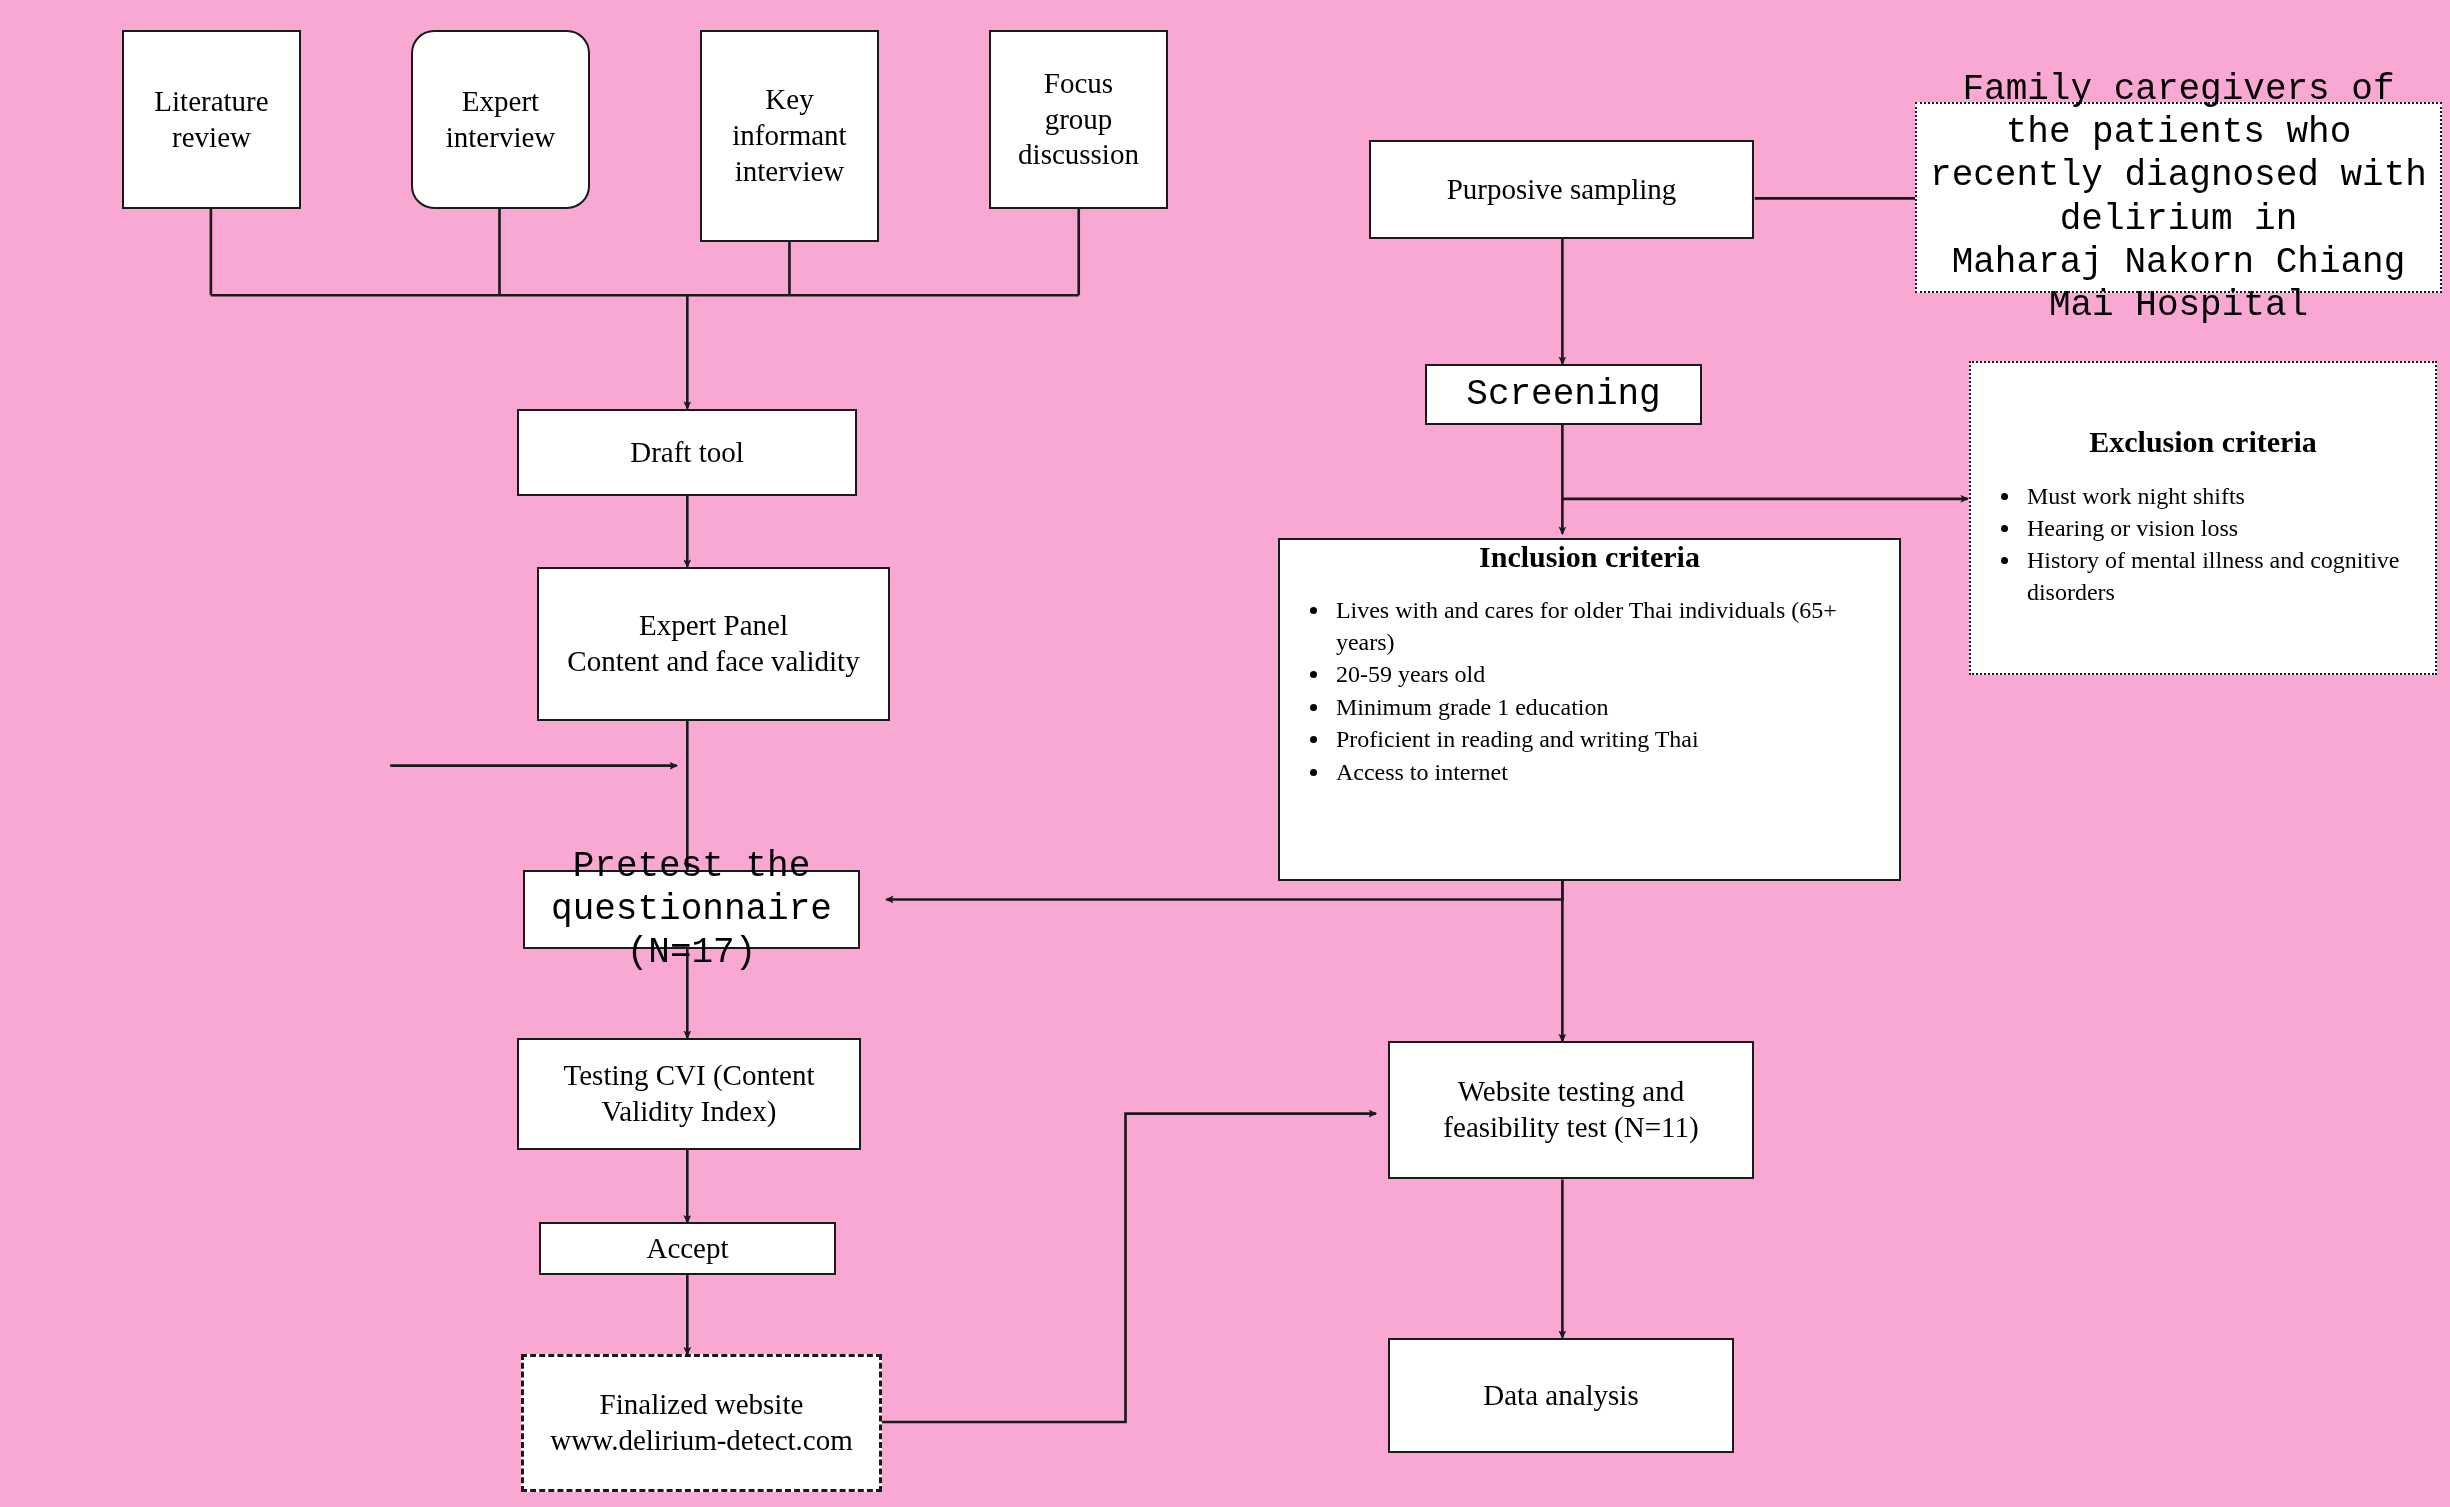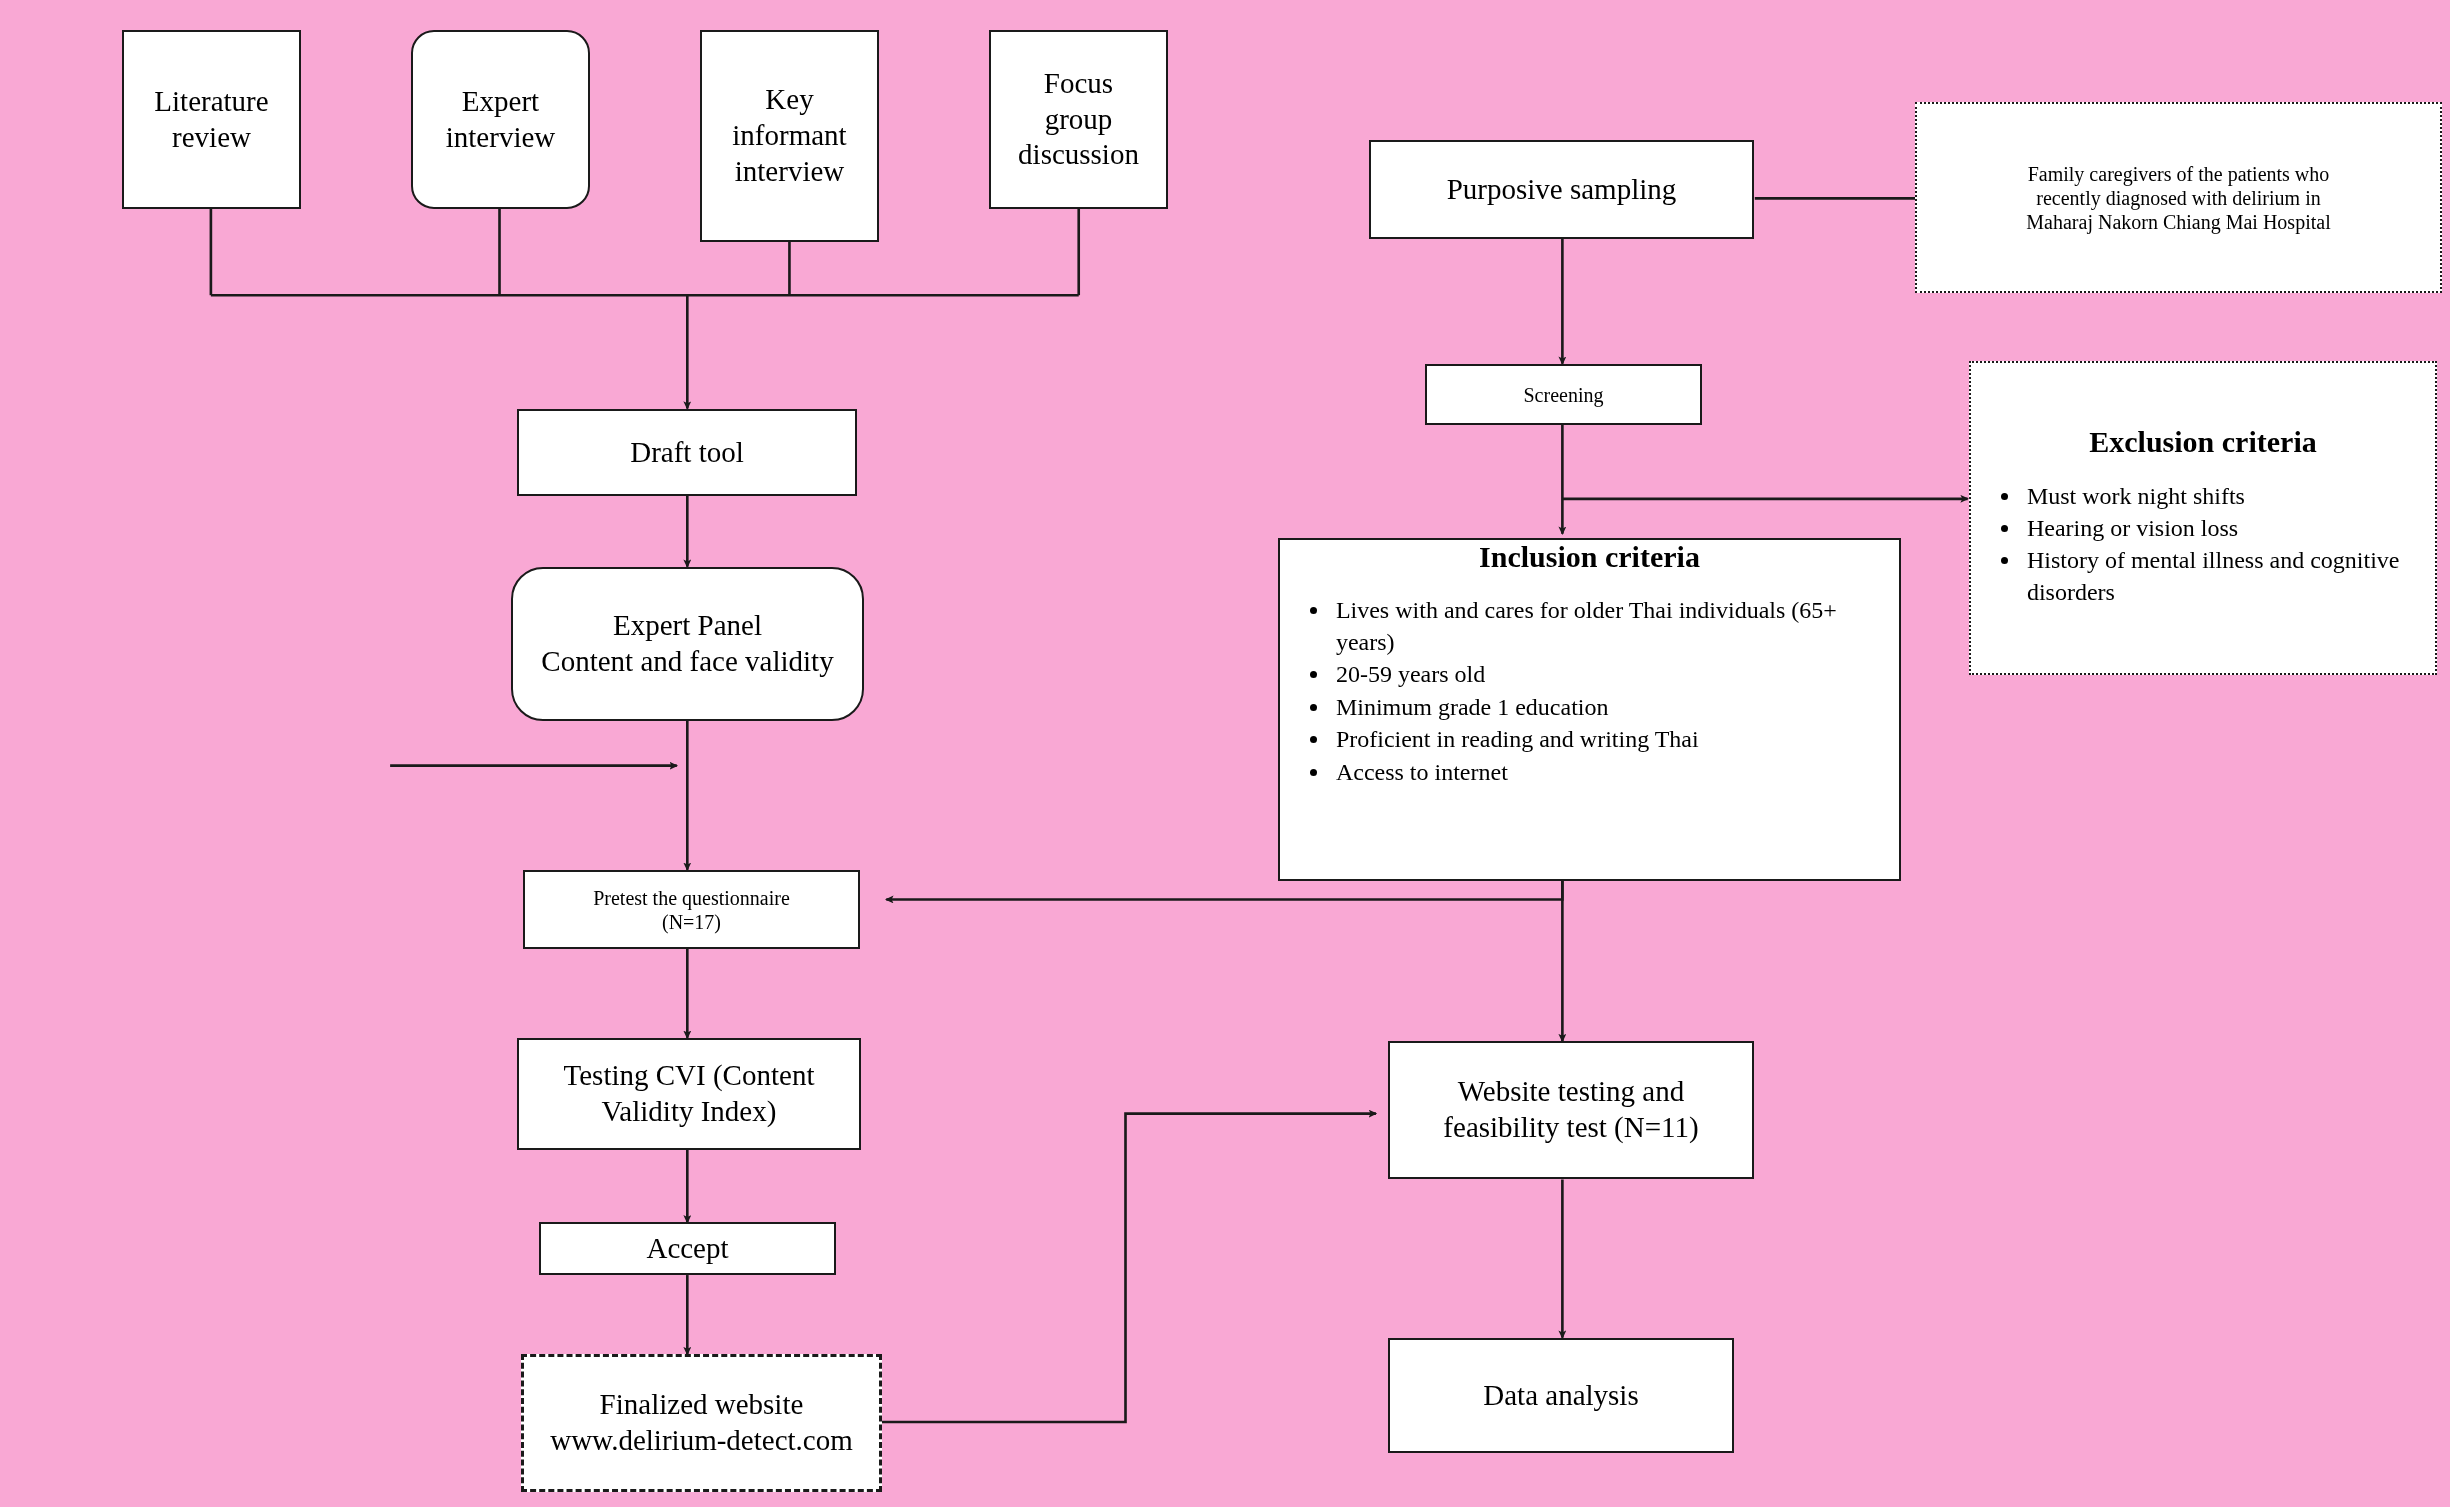--- a/index.html
+++ b/index.html
@@ -40,21 +40,21 @@
     border: 2.6px dotted #1a1a1a;
   }
   .dashed {
     border: 3.3px dashed #1a1a1a;
   }
   .node .inner {
     width: 100%;
     padding: 0 6.6px;
     box-sizing: border-box;
   }
-  .t38 { font-size: 20px; line-height: 1.20; }
+  .t38 { font-size: 36px; line-height: 1.20; font-family: Liberation Mono, monospace; }
   .t40 { font-size: 29px; line-height: 1.24; }
   .crit-title {
     font-size: 30px;
     font-weight: bold;
     text-align: center;
     margin: 0 0 22.4px 0;
     line-height: 1.1;
   }
   .crit-list {
     margin: 3px;
@@ -144,21 +144,21 @@
   <div class="node solid t40" style="left:989px; top:30px; width:179px; height:179px;">
     <div class="inner" style="white-space:pre-line;">Focus
 group
 discussion</div>
   </div>
 
   <div class="node solid t40" style="left:517px; top:409px; width:340px; height:87px;">
     <div class="inner" style="white-space:pre-line;">Draft tool</div>
   </div>
 
-  <div class="node solid t40" style="left:511px; top:567px; width:353px; height:154px;border-radius:32px;">
+  <div class="node solid t40" style="left:537px; top:567px; width:353px; height:154px;">
     <div class="inner" style="white-space:pre-line;">Expert Panel
 Content and face validity</div>
   </div>
 
 
   <div class="node solid t38" style="left:523px; top:870px; width:337px; height:79px;">
     <div class="inner" style="white-space:pre-line;">Pretest the questionnaire
 (N=17)</div>
   </div>
 

